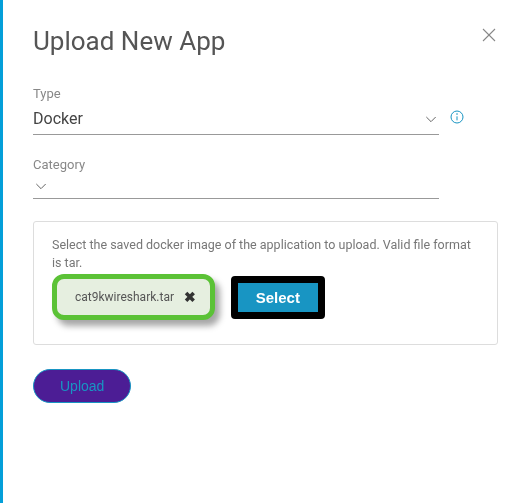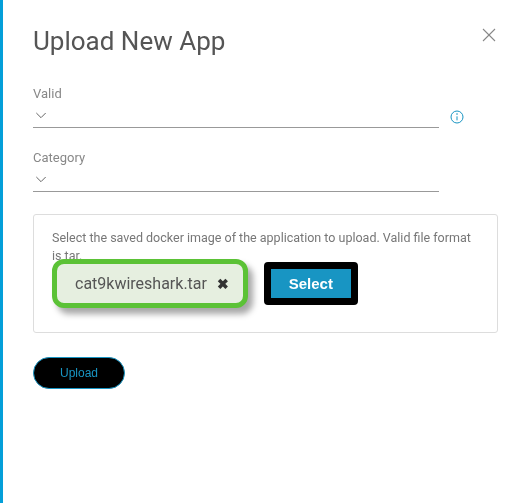--- a/index.html
+++ b/index.html
@@ -69,21 +69,21 @@
   .upload-box {
     border: 1px solid #ddd;
     border-radius: 3px;
     padding: 14px 18px 24px 18px;
     margin-top: 4px;
   }
   .helper {
     font-size: 12.5px;
     color: #777;
     line-height: 1.45;
-    margin-bottom: 0;
+    margin-bottom: 8px;
   }
   .file-row {
     display: flex;
     align-items: center;
     gap: 16px;
     margin-top: 0px;
   }
 
   
   .file-chip {
@@ -94,21 +94,21 @@
     border: 5px solid #5bc236;
     border-radius: 12px;
     padding: 10px 14px 10px 18px;
     box-shadow: 5px 6px 6px rgba(0,0,0,0.35);
     cursor: default;
     position: relative;
     z-index: 2;
     margin-top: -6px;
   }
   .file-chip .file-name {
-    font-size: 16px;
+    font-size: 12px;
     color: #555;
   }
   .file-chip .remove {
     font-weight: 700;
     font-size: 14px;
     color: #333;
     cursor: pointer;
   }
 
   
@@ -121,26 +121,26 @@
     border-radius: 4px;
     padding: 6px 18px;
     cursor: pointer;
     position: relative;
     z-index: 2;
     margin-top: -6px;
   }
 
   .upload-btn {
     margin-top: 24px;
-    background: #000000;
+    background: #4c1d95;
     color: #1895c3;
     border: 1px solid #1895c3;
     border-radius: 18px;
     padding: 8px 26px;
-    font-size: 12px;
+    font-size: 14px;
     cursor: pointer;
   }
 
   
   .field .select-row { width: 406px; }
 </style>
 </head>
 <body>
 
 <div class="page">
@@ -149,22 +149,23 @@
     <svg viewBox="0 0 24 24" fill="none" stroke="#888" stroke-width="1.5">
       <line x1="4" y1="4" x2="20" y2="20"></line>
       <line x1="20" y1="4" x2="4" y2="20"></line>
     </svg>
   </div>
 
   <div class="title">Upload New App</div>
 
   
   <div class="field">
-    <div class="field-label">Valid</div>
+    <div class="field-label">Type</div>
     <div class="select-row">
+      <div class="select-value">Docker</div>
       <div class="chevron">
         <svg viewBox="0 0 24 24" fill="none" stroke="#666" stroke-width="1.5">
           <polyline points="5 9 12 16 19 9"></polyline>
         </svg>
       </div>
       <div class="info-icon">
         <svg viewBox="0 0 24 24" fill="none" stroke="#1895c3" stroke-width="1.5">
           <circle cx="12" cy="12" r="9"></circle>
           <line x1="12" y1="11" x2="12" y2="17"></line>
           <circle cx="12" cy="7.5" r="0.5" fill="#1895c3"></circle>

